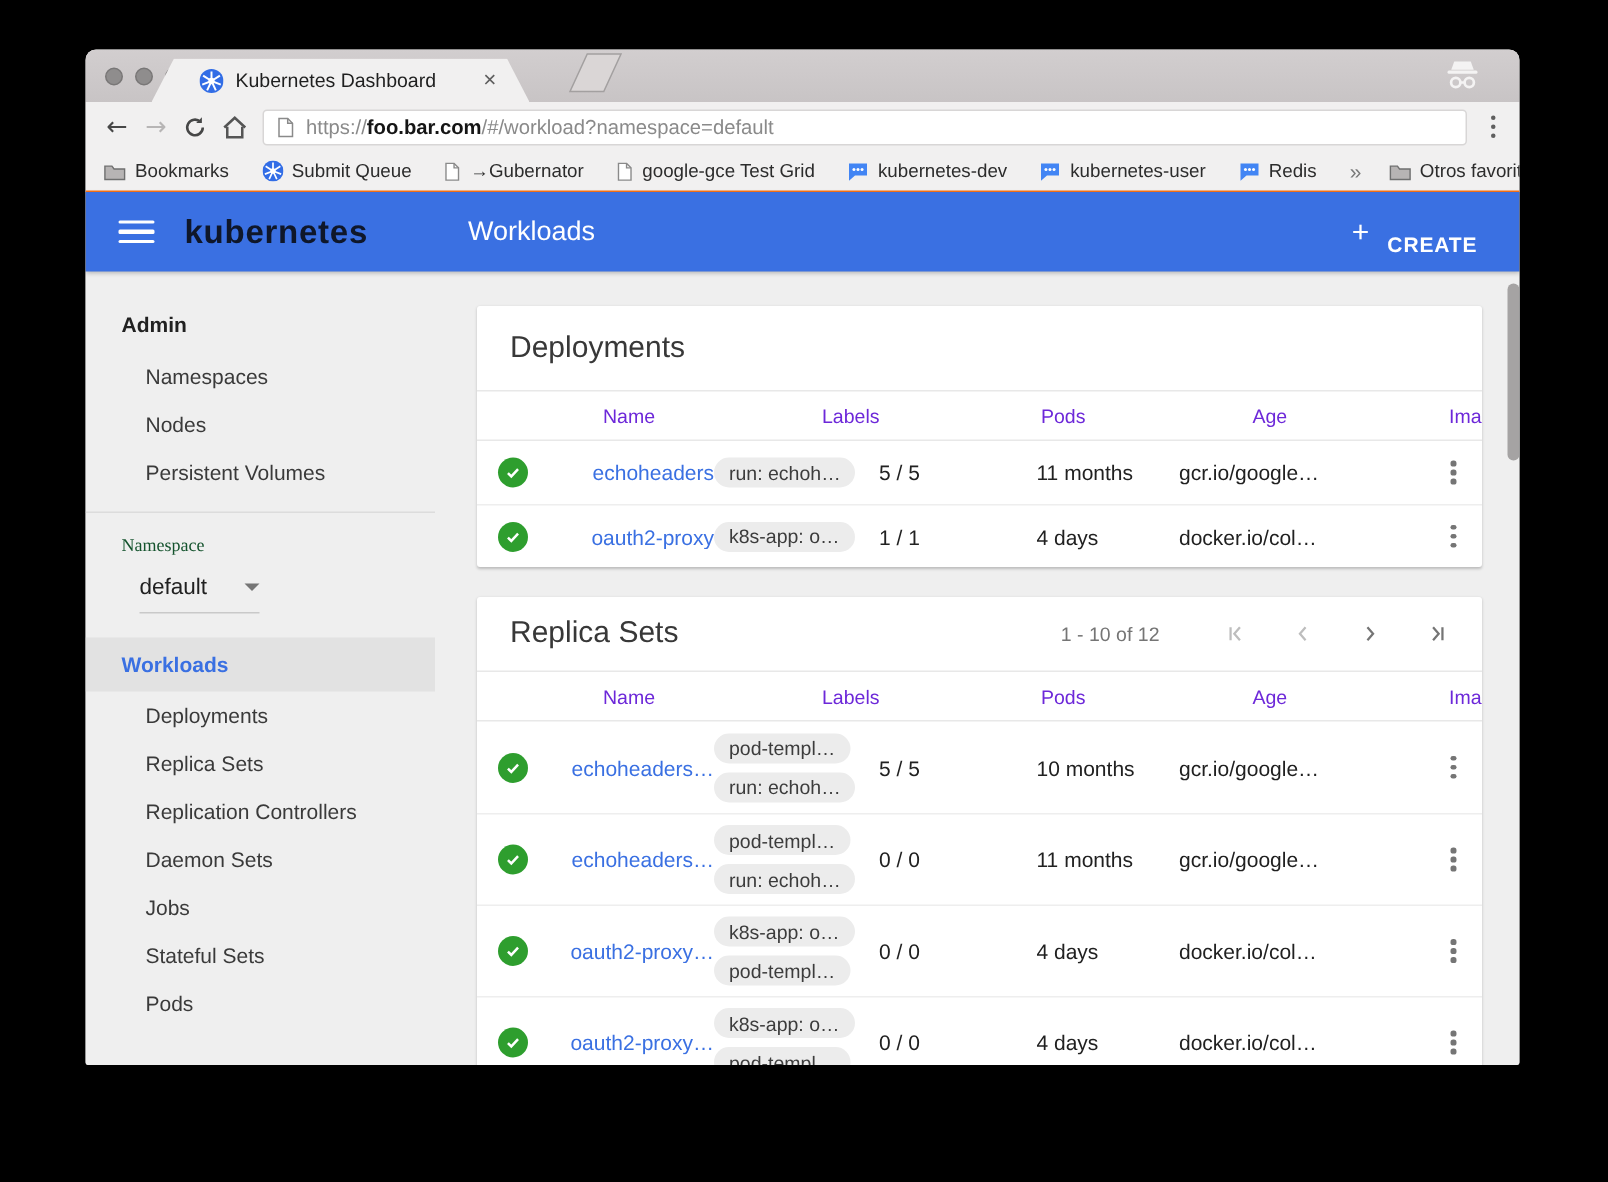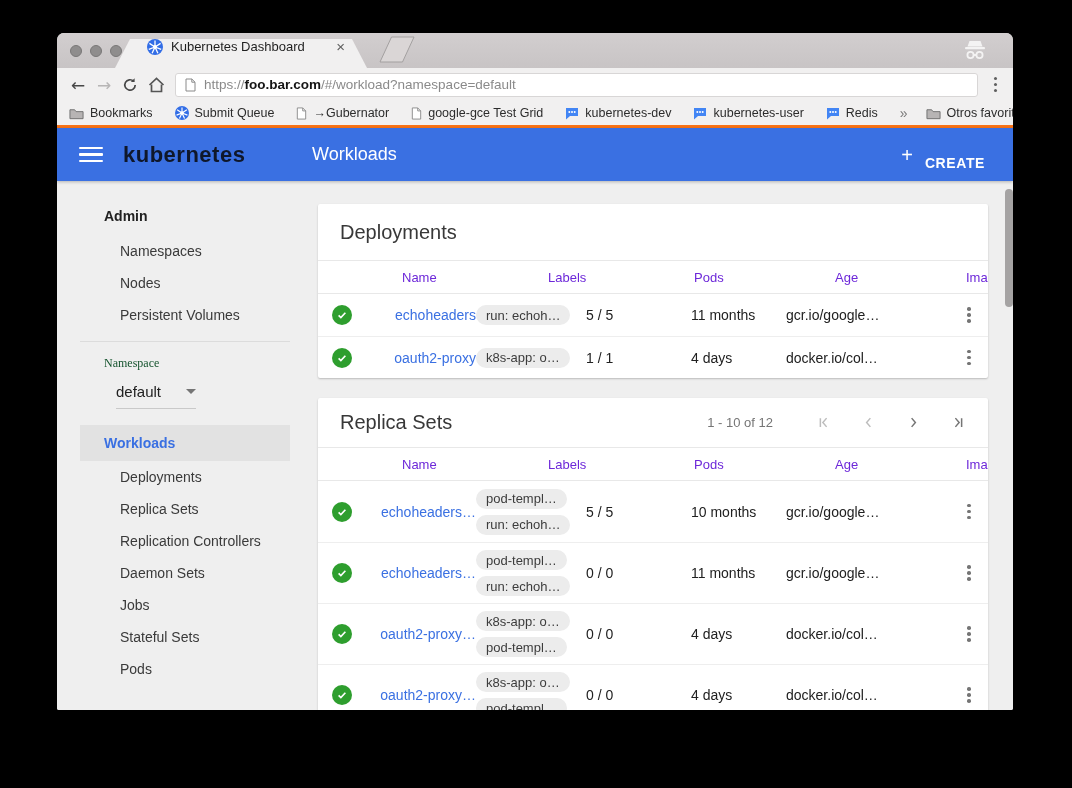--- a/index.html
+++ b/index.html
@@ -8,60 +8,60 @@
 
   
   .window { position:absolute; left:57px; top:33px; width:956px; height:677px;
             border-radius:7px 7px 2px 2px; overflow:hidden; background:#f1f0f0;
             box-shadow:0 18px 40px rgba(0,0,0,.55); }
 
   
   .tabstrip { position:relative; height:35px; background:linear-gradient(#d2cecf,#c8c4c5); }
   .traffic { position:absolute; left:13px; top:12px; display:flex; gap:8px; }
   .traffic span { width:12px; height:12px; border-radius:50%; background:#8f8d8d; border:1px solid #797777; }
-  .tab { position:absolute; left:58px; bottom:0; width:252px; height:29px; background:#f1f0f0;
+  .tab { position:absolute; left:44px; bottom:0; width:252px; height:29px; background:#f1f0f0;
          clip-path:polygon(15px 0, calc(100% - 15px) 0, 100% 100%, 0 100%);
-         display:flex; padding:0 22px 0 32px; }
+         display:flex; align-items:center; padding:0 22px 0 32px; }
   .tab-title { flex:1; font-size:13px; color:#1f1f1f; margin-left:8px; white-space:nowrap; overflow:hidden; }
   .tab-close { color:#5f5f5f; font-size:15px; line-height:1; cursor:default; }
   .k8s-fav { flex:0 0 auto; display:inline-flex; }
   .newtab { position:absolute; left:322px; bottom:1px; }
   .incog { position:absolute; right:26px; top:6px; }
 
   
   .navbar { height:33px; background:#f1f0f0; display:flex; align-items:center; padding:0 10px 0 8px; }
   .navbtn { width:26px; display:flex; justify-content:center; align-items:center; font-size:17px; font-family:"DejaVu Sans",sans-serif; }
   .urlfield { flex:1; height:24px; margin:0 10px 0 6px; background:#fff; border:1px solid #d8d6d6; border-radius:3px;
               display:flex; align-items:center; padding:0 9px; font-size:13.5px; white-space:nowrap; overflow:hidden; }
   .urlfield .scheme,.urlfield .path { color:#8a8a8a; }
   .urlfield .host { color:#151515; font-weight:700; }
   .menudots { display:flex; flex-direction:column; gap:2.5px; padding:0 6px; }
   .menudots i { width:3.5px; height:3.5px; border-radius:50%; background:#5f5f5f; }
 
   
-  .bmbar { height:27px; background:#f1f0f0; border-bottom:3px solid #f97316; display:flex; align-items:center;
+  .bmbar { height:27px; background:#f1f0f0; border-bottom:1px solid #f97316; display:flex; align-items:center;
            padding:0 12px; font-size:12.5px; color:#2c2c2c; }
   .bm-item { display:flex; align-items:center; gap:6px; margin-right:22px; white-space:nowrap; }
   .bm-right { margin-left:auto; display:flex; align-items:center; gap:18px; }
   .chev { color:#7a7a7a; font-size:14px; }
 
   
   .appheader { height:53px; background:#3a70e2; display:flex; align-items:center; position:relative;
                box-shadow:0 1px 3px rgba(0,0,0,.25); z-index:3; }
   .hamburger { margin-left:22px; width:24px; display:flex; flex-direction:column; gap:4px; }
   .hamburger i { height:2.5px; background:#fff; border-radius:1px; }
   .logo { color:#0f172a; font-size:22px; font-weight:700; letter-spacing:.5px; margin-left:20px; }
   .pagetitle { color:#fff; font-size:18px; position:absolute; left:255px; }
   .createbtn { position:absolute; right:28px; display:flex; align-items:center; gap:12px; color:#fff; }
   .createbtn .plus { font-size:20px; font-weight:400; line-height:1; }
   .createbtn .lbl { font-size:14px; font-weight:600; letter-spacing:.6px;margin-top:16px; }
 
   
   .content { position:relative; display:flex; height:530px; background:#efefef; overflow:hidden; }
-  .sidebar { flex:0 0 233px; padding-top:16px; font-size:14px;padding-left:23px; }
+  .sidebar { flex:0 0 233px; padding-top:16px; font-size:14px; }
   .sb-admin { height:38px; display:flex; align-items:center; padding-left:24px; color:#212121; font-weight:600; }
   .sb-item { height:32px; display:flex; align-items:center; padding-left:40px; color:#3a3a3a; }
   .sb-div { border-top:1px solid #dcdcdc; margin-top:10px; }
   .sb-nslabel { margin:14px 0 0 24px; font-size:12px; color:#14532d;font-family:Liberation Serif, serif; }
   .sb-select { margin:12px 0 0 36px; width:80px; display:flex; align-items:center; justify-content:space-between;
                padding-bottom:8px; border-bottom:1px solid #c9c9c9; color:#212121; font-size:15px; }
   .caret { width:0; height:0; border-left:5px solid transparent; border-right:5px solid transparent; border-top:5px solid #757575; }
   .sb-selected { margin-top:16px; height:36px; display:flex; align-items:center; padding-left:24px;
                  background:#e2e2e2; color:#3a70e2; font-weight:600; }
 

